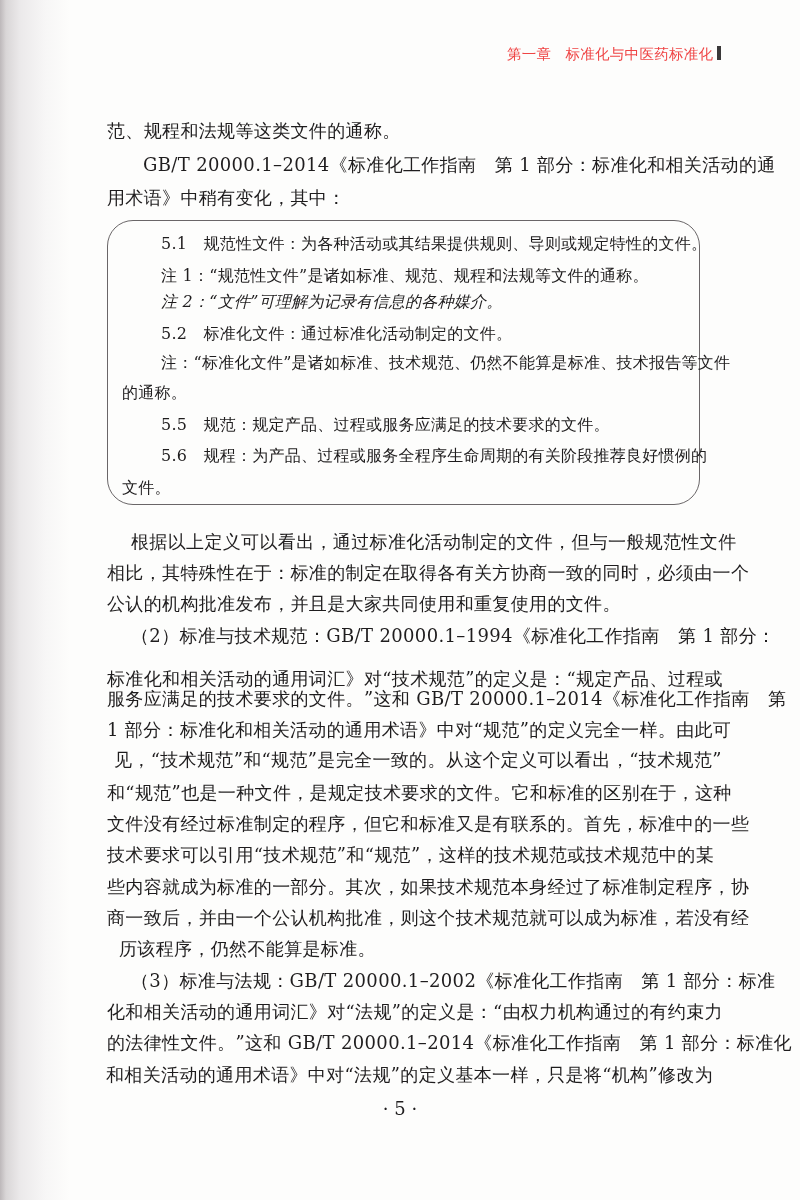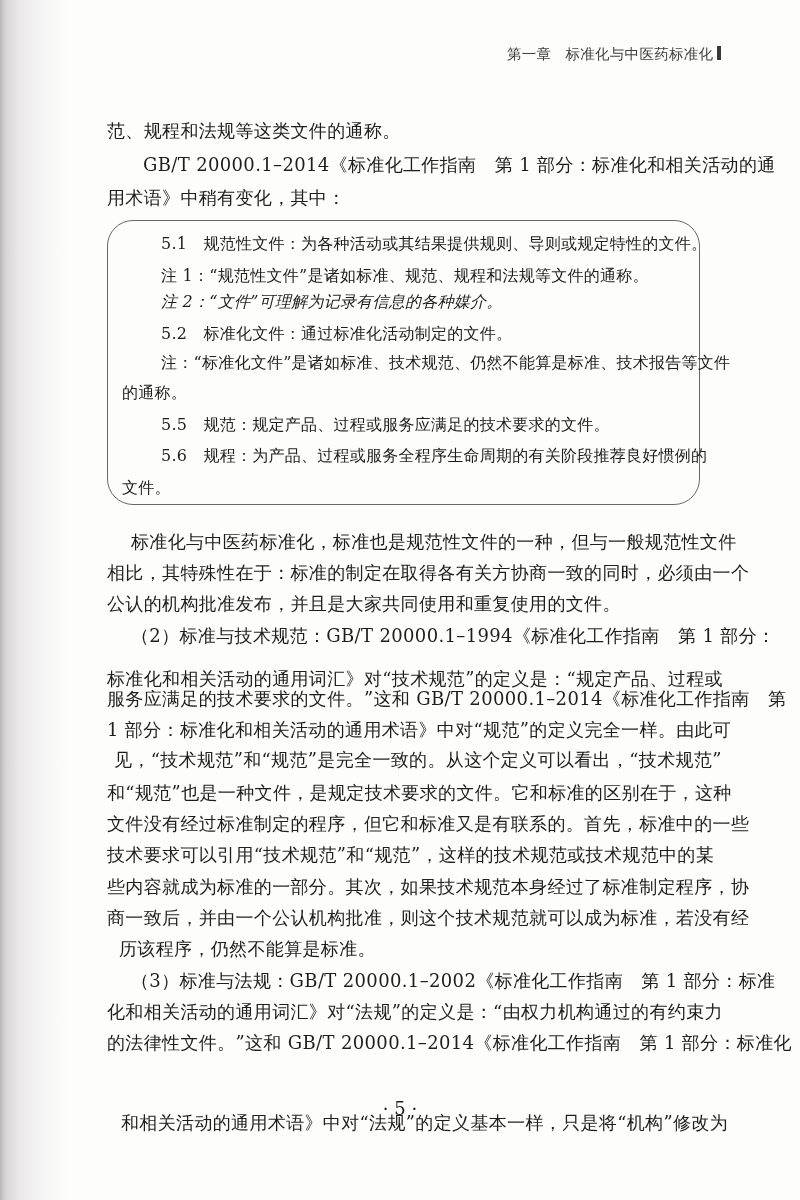--- a/index.html
+++ b/index.html
@@ -9,21 +9,21 @@
     font-family: "DejaVu Serif", "Liberation Serif", serif;
     color: #1f1d1e;
   }
   .spine {
     position: absolute; left: 0; top: 0; width: 70px; height: 1200px;
     background: linear-gradient(to right, #bdb8ba 0px, #d9d6d7 6px, #ebe9ea 20px, #f7f6f6 45px, rgba(253,253,252,0) 70px);
   }
   .running-head {
     position: absolute; top: 45px; left: 507px;
     font-family: "DejaVu Sans", "Liberation Sans", sans-serif;
-    font-size: 14.5px; color: #404040; letter-spacing: 0.3px;
+    font-size: 14.5px; color: #ef4444; letter-spacing: 0.3px;
     white-space: nowrap;
   }
   .running-head .chap { margin-right: 14px; }
   .running-head .bar {
     display: inline-block; width: 4px; height: 14px; background: #3a3839;
     vertical-align: -1px; margin-left: 4px;
   }
   .line {
     position: absolute; white-space: nowrap;
     font-size: 18px; line-height: 24px; letter-spacing: 0.35px;
@@ -58,32 +58,32 @@
 <div class="bline" style="left:161px; top:234px;">5.1　规范性文件：为各种活动或其结果提供规则、导则或规定特性的文件。</div>
 <div class="bline" style="left:161px; top:266px;">注 1：“规范性文件”是诸如标准、规范、规程和法规等文件的通称。</div>
 <div class="bline" style="left:161px; top:292px;font-style:italic;">注 2：“文件”可理解为记录有信息的各种媒介。</div>
 <div class="bline" style="left:161px; top:324px;">5.2　标准化文件：通过标准化活动制定的文件。</div>
 <div class="bline" style="left:161px; top:353px;">注：“标准化文件”是诸如标准、技术规范、仍然不能算是标准、技术报告等文件</div>
 <div class="bline" style="left:122px; top:383px;">的通称。</div>
 <div class="bline" style="left:161px; top:415px;">5.5　规范：规定产品、过程或服务应满足的技术要求的文件。</div>
 <div class="bline" style="left:161px; top:446px;">5.6　规程：为产品、过程或服务全程序生命周期的有关阶段推荐良好惯例的</div>
 <div class="bline" style="left:122px; top:478px;">文件。</div>
 
-<div class="line" style="left:131px; top:530px;">标准化与中医药标准化，标准也是规范性文件的一种，但与一般规范性文件</div>
+<div class="line" style="left:131px; top:530px;">根据以上定义可以看出，通过标准化活动制定的文件，但与一般规范性文件</div>
 <div class="line" style="left:107px; top:561px;">相比，其特殊性在于：标准的制定在取得各有关方协商一致的同时，必须由一个</div>
 <div class="line" style="left:107px; top:592px;">公认的机构批准发布，并且是大家共同使用和重复使用的文件。</div>
 <div class="line" style="left:131px; top:624px;">（2）标准与技术规范：GB/T 20000.1–1994《标准化工作指南　第 1 部分：</div>
 <div class="line" style="left:107px; top:655px;margin-top:12px;">标准化和相关活动的通用词汇》对“技术规范”的定义是：“规定产品、过程或</div>
 <div class="line" style="left:107px; top:687px;">服务应满足的技术要求的文件。”这和 GB/T 20000.1–2014《标准化工作指南　第</div>
 <div class="line" style="left:107px; top:718px;">1 部分：标准化和相关活动的通用术语》中对“规范”的定义完全一样。由此可</div>
 <div class="line" style="left:107px; top:748px;margin-left:7px;">见，“技术规范”和“规范”是完全一致的。从这个定义可以看出，“技术规范”</div>
 <div class="line" style="left:107px; top:781px;">和“规范”也是一种文件，是规定技术要求的文件。它和标准的区别在于，这种</div>
 <div class="line" style="left:107px; top:812px;">文件没有经过标准制定的程序，但它和标准又是有联系的。首先，标准中的一些</div>
 <div class="line" style="left:107px; top:843px;">技术要求可以引用“技术规范”和“规范”，这样的技术规范或技术规范中的某</div>
 <div class="line" style="left:107px; top:875px;">些内容就成为标准的一部分。其次，如果技术规范本身经过了标准制定程序，协</div>
 <div class="line" style="left:107px; top:906px;">商一致后，并由一个公认机构批准，则这个技术规范就可以成为标准，若没有经</div>
 <div class="line" style="left:107px; top:937px;margin-left:12px;">历该程序，仍然不能算是标准。</div>
 <div class="line" style="left:131px; top:969px;">（3）标准与法规：GB/T 20000.1–2002《标准化工作指南　第 1 部分：标准</div>
 <div class="line" style="left:107px; top:1000px;">化和相关活动的通用词汇》对“法规”的定义是：“由权力机构通过的有约束力</div>
 <div class="line" style="left:107px; top:1031px;">的法律性文件。”这和 GB/T 20000.1–2014《标准化工作指南　第 1 部分：标准化</div>
-<div class="line" style="left:121px; top:1063px;margin-top:48px;">和相关活动的通用术语》中对“法规”的定义基本一样，只是将“机构”修改为</div>
+<div class="line" style="left:106px; top:1063px;">和相关活动的通用术语》中对“法规”的定义基本一样，只是将“机构”修改为</div>
 
 <div class="folio">· 5 ·</div>
 
 </body></html>

